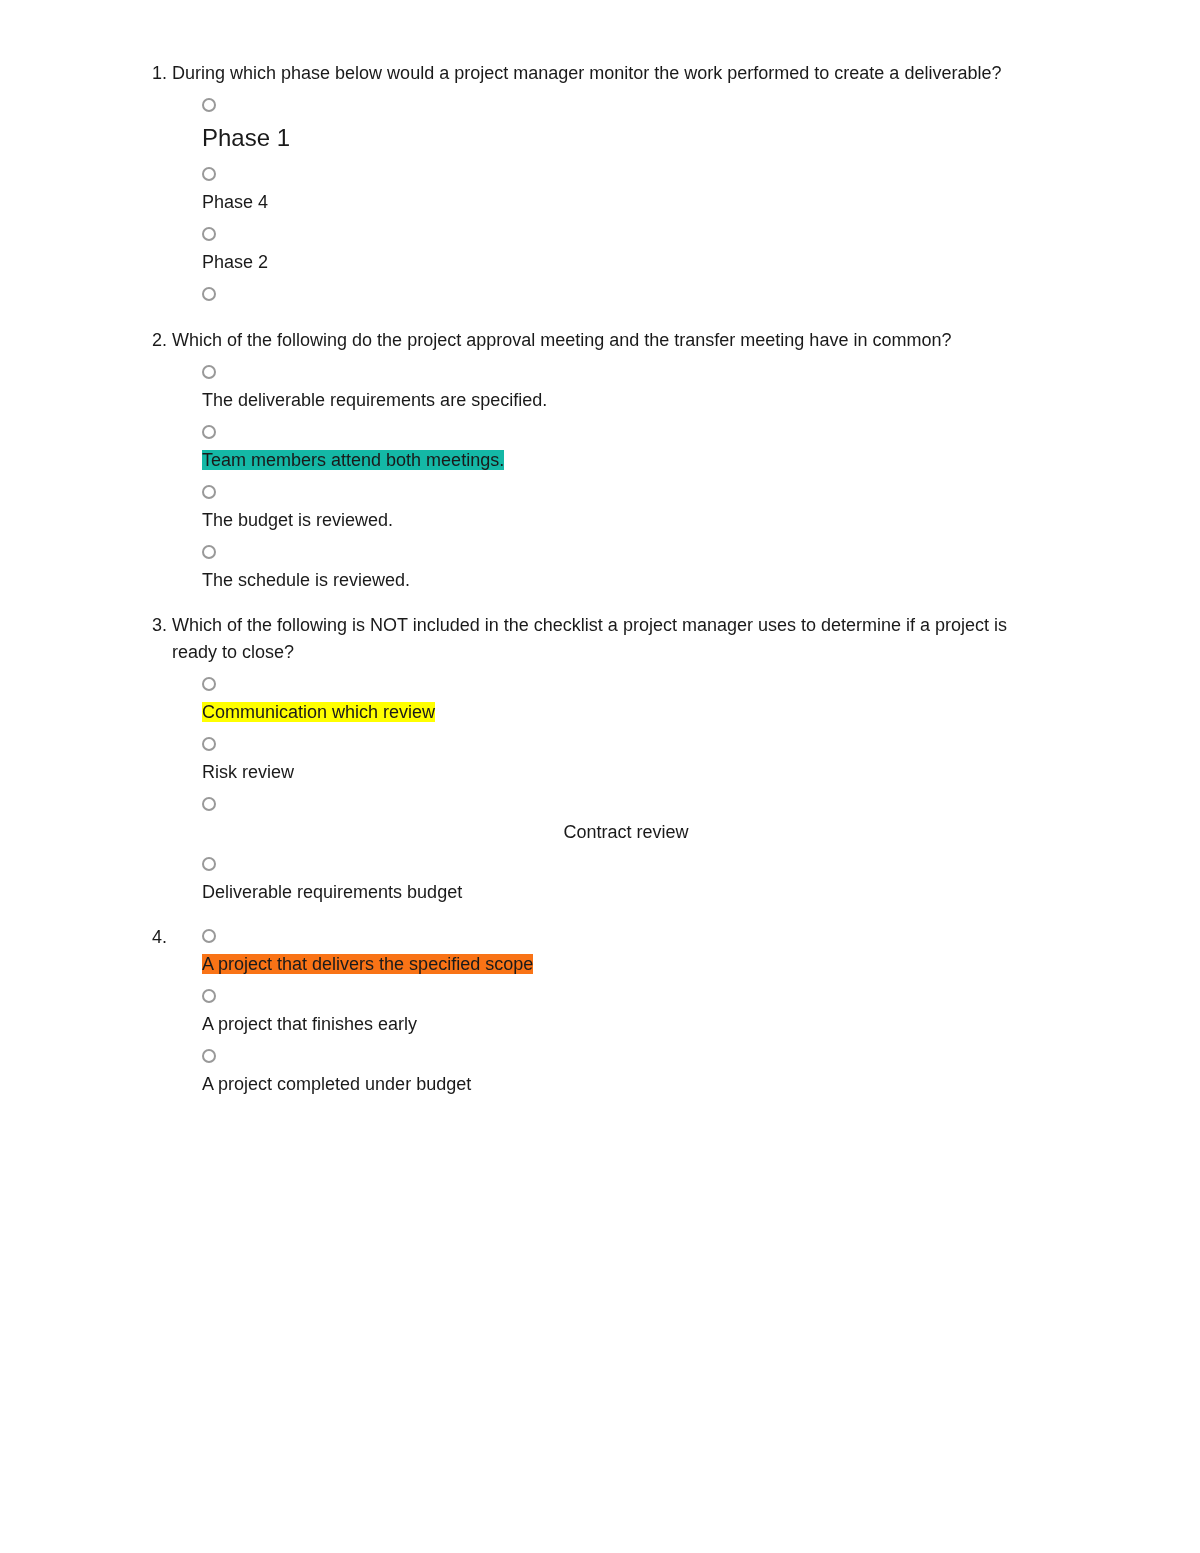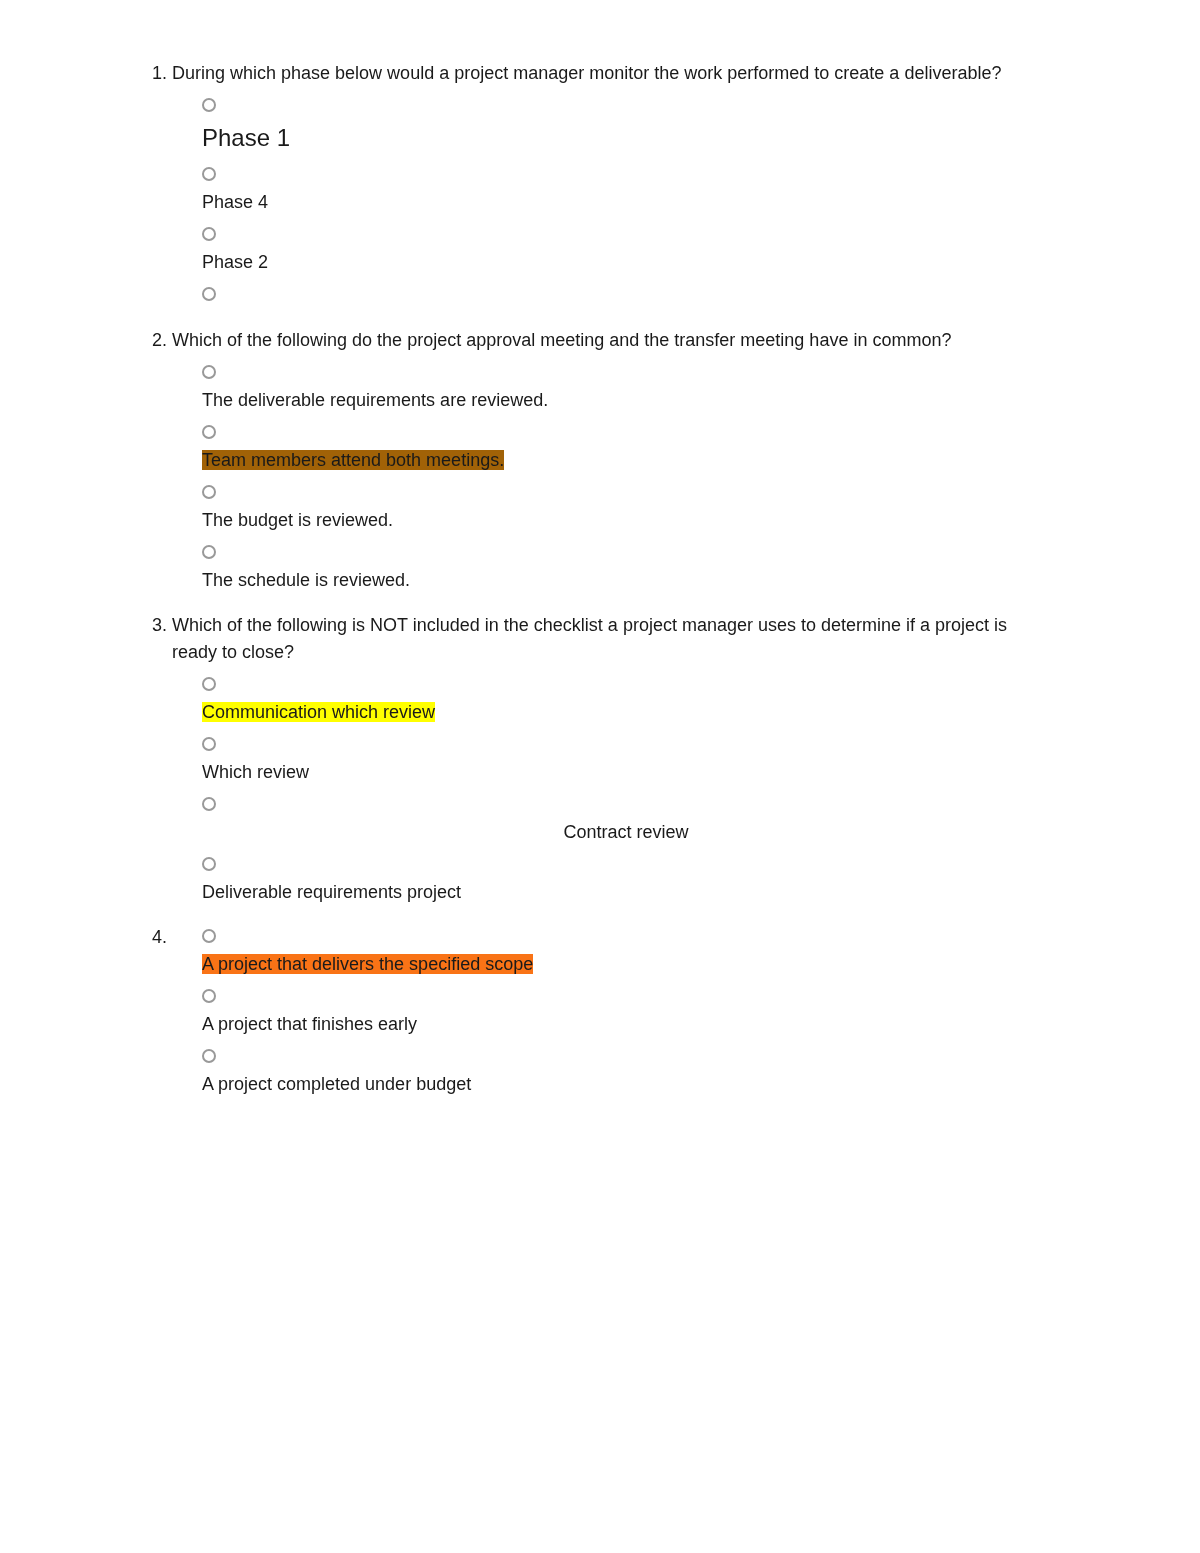--- a/index.html
+++ b/index.html
@@ -68,37 +68,37 @@
           <li style="list-style: none; margin-bottom: 0px;"><span class="opt-radio"></span></li>
           <li style="list-style: none; margin-left: 0px; margin-bottom: 6px;"><span style="font-size: 24px; line-height: 1.5;">Phase 1</span></li>
           <li style="list-style: none; margin-bottom: 0px;"><span class="opt-radio"></span></li>
           <li style="list-style: none; margin-left: 0px; margin-bottom: 6px;"><span style="font-size: 18px; line-height: 1.5; text-align: right;">Phase 4</span></li>
           <li style="list-style: none; margin-bottom: 0px;"><span class="opt-radio"></span></li>
           <li style="list-style: none; margin-left: 0px; margin-bottom: 6px;"><span style="font-size: 18px; line-height: 1.5;">Phase 2</span></li>
           <li style="list-style: none; margin-bottom: 0px;"><span class="opt-radio"></span></li>
         </ul></li>
       <li><span>Which of the following do the project approval meeting and the transfer meeting have in common?</span><ul class="answers-section">
           <li style="list-style: none; margin-bottom: 0px;"><span class="opt-radio"></span></li>
-          <li style="list-style: none; margin-left: 0px; margin-bottom: 6px;"><span style="font-size: 18px; line-height: 1.5;">The deliverable requirements are reviewed.</span></li>
+          <li style="list-style: none; margin-left: 0px; margin-bottom: 6px;"><span style="font-size: 18px; line-height: 1.5;">The deliverable requirements are specified.</span></li>
           <li style="list-style: none; margin-bottom: 0px;"><span class="opt-radio"></span></li>
-          <li style="list-style: none; margin-left: 0px; margin-bottom: 6px;"><span style="font-size: 18px; line-height: 1.5; background-color: #a16207; text-align: right;">Team members attend both meetings.</span></li>
+          <li style="list-style: none; margin-left: 0px; margin-bottom: 6px;"><span style="font-size: 18px; line-height: 1.5; background-color: #14b8a6; text-align: right;">Team members attend both meetings.</span></li>
           <li style="list-style: none; margin-bottom: 0px;"><span class="opt-radio"></span></li>
           <li style="list-style: none; margin-left: 0px; margin-bottom: 6px;"><span style="font-size: 18px; line-height: 1.5;">The budget is reviewed.</span></li>
           <li style="list-style: none; margin-bottom: 0px;"><span class="opt-radio"></span></li>
           <li style="list-style: none; margin-left: 0px; margin-bottom: 6px;"><span style="font-size: 18px; line-height: 1.5;">The schedule is reviewed.</span></li>
         </ul></li>
       <li><span>Which of the following is NOT included in the checklist a project manager uses to determine if a project is ready to close?</span><ul class="answers-section">
           <li style="list-style: none; margin-bottom: 0px;"><span class="opt-radio"></span></li>
           <li style="list-style: none; margin-left: 0px; margin-bottom: 6px;"><span style="font-size: 18px; line-height: 1.5; background-color: rgb(255, 255, 0);">Communication which review</span></li>
           <li style="list-style: none; margin-bottom: 0px;"><span class="opt-radio"></span></li>
-          <li style="list-style: none; margin-left: 0px; margin-bottom: 6px;"><span style="font-size: 18px; line-height: 1.5;">Which review</span></li>
+          <li style="list-style: none; margin-left: 0px; margin-bottom: 6px;"><span style="font-size: 18px; line-height: 1.5;">Risk review</span></li>
           <li style="list-style: none; margin-bottom: 0px;"><span class="opt-radio"></span></li>
           <li style="list-style: none; margin-left: 0px; margin-bottom: 6px; text-align: center;"><span style="font-size: 18px; line-height: 1.5;">Contract review</span></li>
           <li style="list-style: none; margin-bottom: 0px;"><span class="opt-radio"></span></li>
-          <li style="list-style: none; margin-left: 0px; margin-bottom: 6px;"><span style="font-size: 18px; line-height: 1.5;">Deliverable requirements project</span></li>
+          <li style="list-style: none; margin-left: 0px; margin-bottom: 6px;"><span style="font-size: 18px; line-height: 1.5;">Deliverable requirements budget</span></li>
         </ul></li>
       <li><ul class="answers-section">
           <li style="list-style: none; margin-bottom: 0px;"><span class="opt-radio"></span></li>
           <li style="list-style: none; margin-left: 0px; margin-bottom: 6px;"><span style="font-size: 18px; line-height: 1.5; background-color: #f97316;">A project that delivers the specified scope</span></li>
           <li style="list-style: none; margin-bottom: 0px;"><span class="opt-radio"></span></li>
           <li style="list-style: none; margin-left: 0px; margin-bottom: 6px;"><span style="font-size: 18px; line-height: 1.5;">A project that finishes early</span></li>
           <li style="list-style: none; margin-bottom: 0px;"><span class="opt-radio"></span></li>
           <li style="list-style: none; margin-left: 0px; margin-bottom: 6px;"><span style="font-size: 18px; line-height: 1.5;">A project completed under budget</span></li>
         </ul></li>
     </ol>

